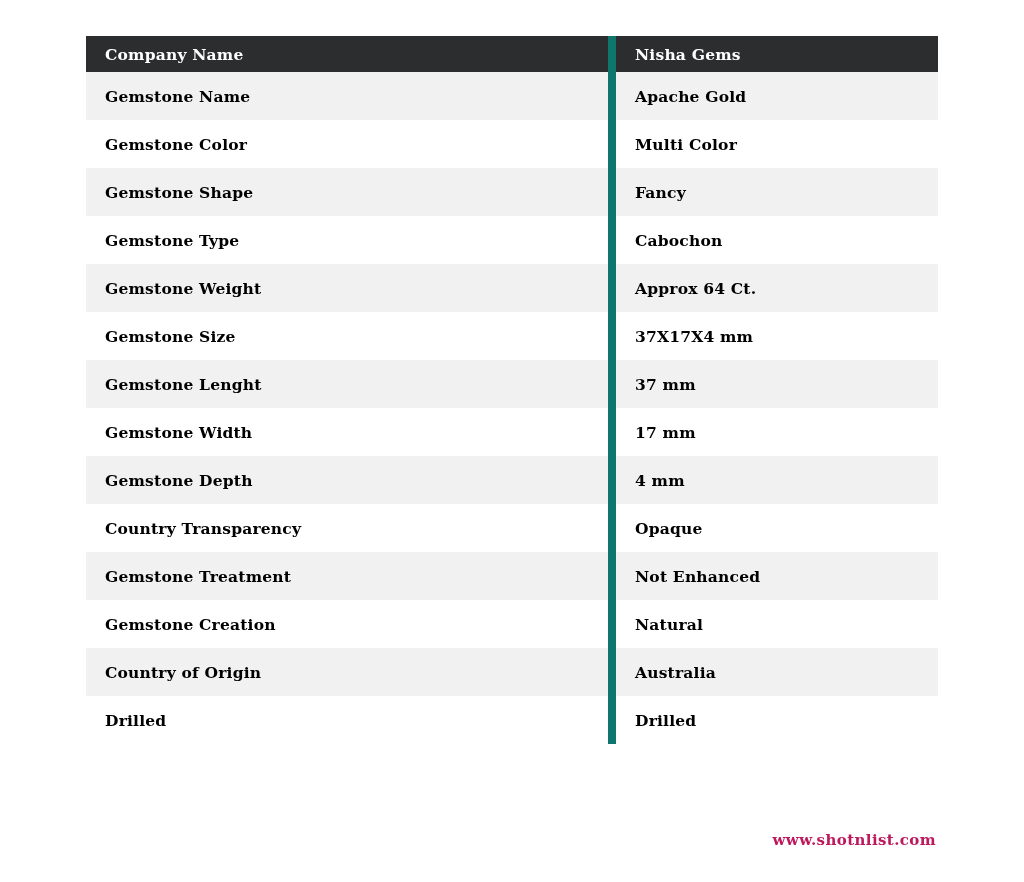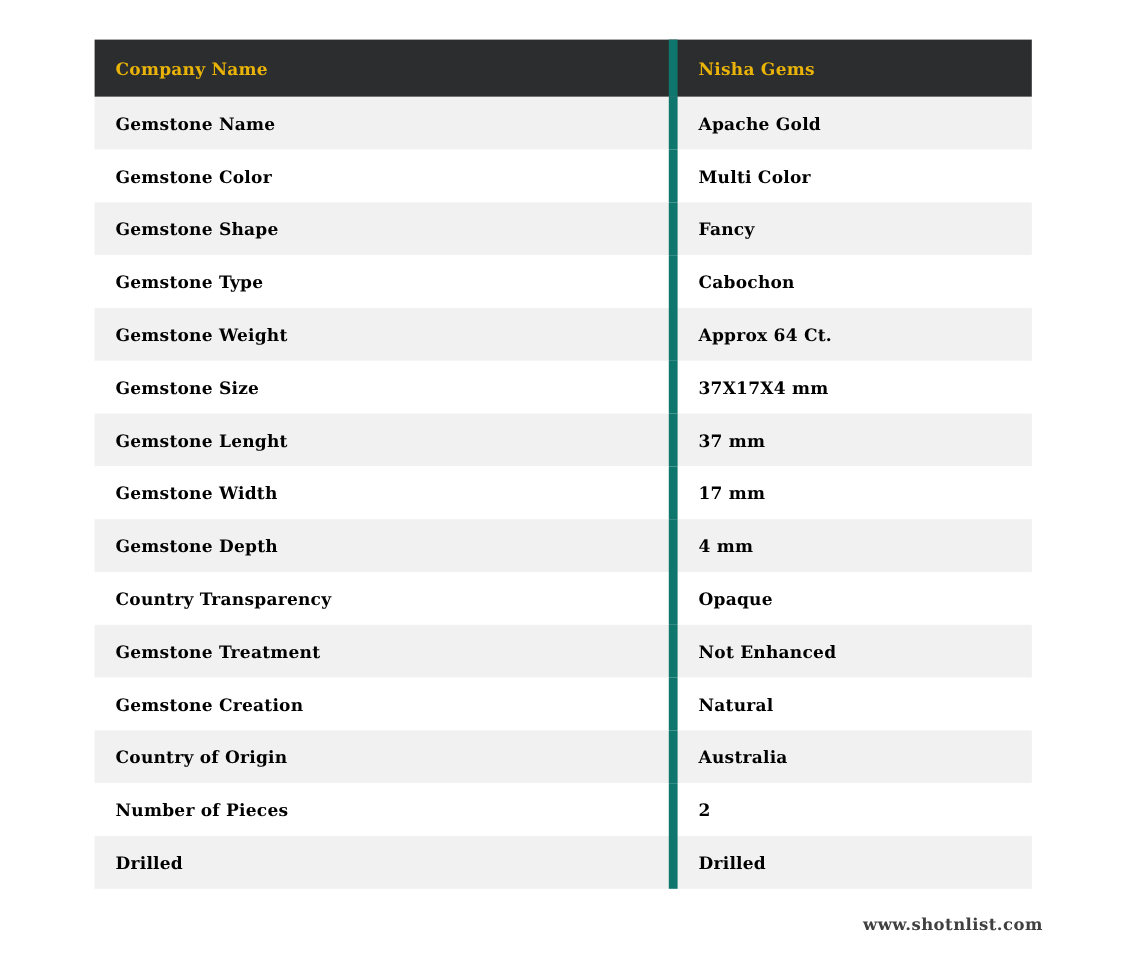--- a/index.html
+++ b/index.html
@@ -37,39 +37,39 @@
     height: 48px;
     color: #000000;
     letter-spacing: 0.2px;
   }
 
   .spec-table col.col-label { width: 526px; }
   .spec-table col.col-value { width: 326px; }
 
   .spec-table thead th {
     background: #2b2d2e;
-    color: #eab308;
-    height: 52px;
+    color: #ffffff;
+    height: 36px;
   }
 
   .spec-table th.value,
   .spec-table td.value {
     border-left: 8px solid #0f766e;
   }
 
   .spec-table tbody tr:nth-child(odd)  { background: #f1f1f2; }
   .spec-table tbody tr:nth-child(even) { background: #ffffff; }
 
   .watermark {
     position: absolute;
-    right: 76px;
+    right: 88px;
     top: 831px;
     font-weight: bold;
     font-size: 15px;
-    color: #404040;
+    color: #be185d;
     letter-spacing: 0.4px;
   }
 </style>
 </head>
 <body>
 
 <div class="page">
 
   <table class="spec-table">
     <colgroup>
@@ -129,24 +129,20 @@
         </tr>
         <tr>
           <td class="label">Gemstone Creation</td>
           <td class="value">Natural</td>
         </tr>
         <tr>
           <td class="label">Country of Origin</td>
           <td class="value">Australia</td>
         </tr>
         <tr>
-          <td class="label">Number of Pieces</td>
-          <td class="value">2</td>
-        </tr>
-        <tr>
           <td class="label">Drilled</td>
           <td class="value">Drilled</td>
         </tr>
       </tbody>
   </table>
 
   <div class="watermark">www.shotnlist.com</div>
 
 </div>
 

